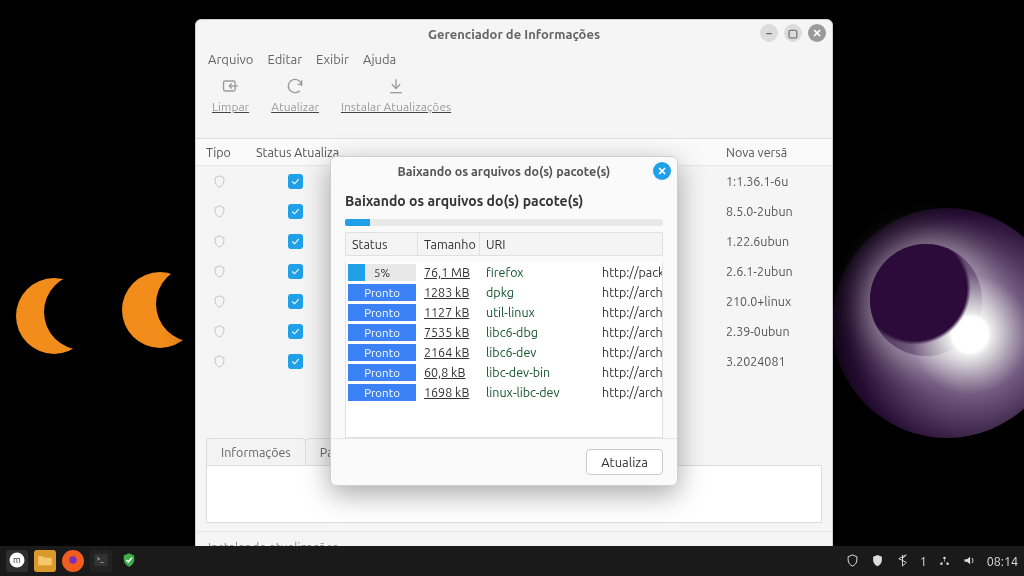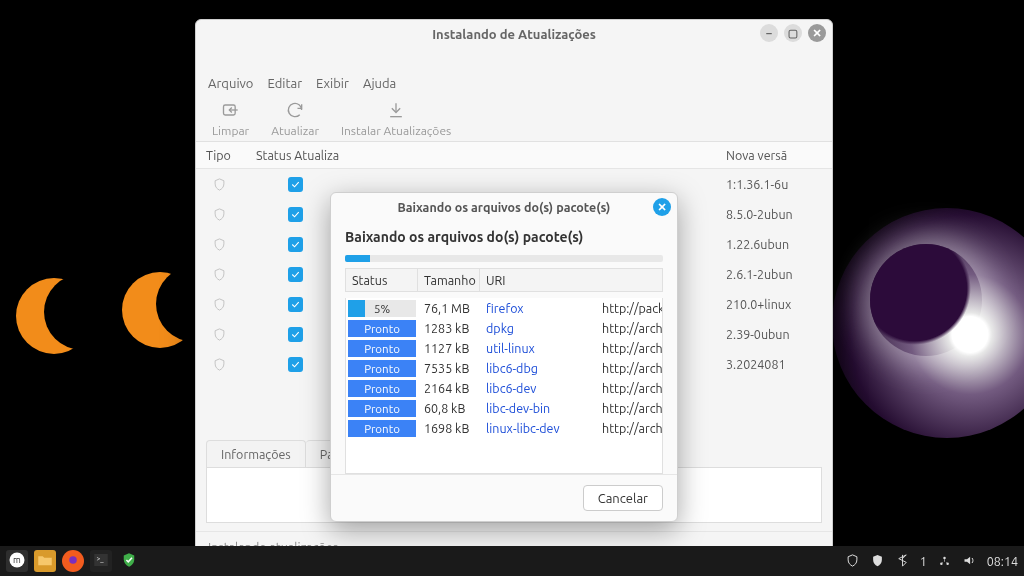--- a/index.html
+++ b/index.html
@@ -16,23 +16,23 @@
   .moon2::after { width:76px; height:76px; left:34px; top:-6px; }
   .eclipse { position:absolute; left:832px; top:208px; width:230px; height:230px; border-radius:50%; background: radial-gradient(circle at 60% 55%, #fff 0 18px, rgba(255,255,255,0.9) 22px, rgba(229,181,255,0.5) 60px, rgba(120,40,160,0.3) 120px, rgba(0,0,0,0) 160px); }
   .eclipse .disc { position:absolute; left:38px; top:36px; width:112px; height:112px; border-radius:50%; background: radial-gradient(circle at 40% 40%, #2c0b3a 0 52px, rgba(0,0,0,0) 56px); box-shadow: 0 0 30px 10px rgba(255,255,255,0.4); }
 
   
   .window { position:absolute; left:195px; top:19px; width:638px; height:544px; background:#f5f5f5; border:1px solid #cfcfcf; border-radius:6px; box-shadow: 0 6px 30px rgba(0,0,0,0.5); display:flex; flex-direction:column; }
   .titlebar { height:28px; display:flex; align-items:center; justify-content:center; position:relative; color:#666; font-weight:600; }
   .titlebar .btns { position:absolute; right:6px; top:4px; display:flex; gap:6px; }
   .tbtn { width:18px; height:18px; border-radius:50%; background:#dcdcdc; color:#666; display:flex; align-items:center; justify-content:center; font-size:11px; cursor:pointer; }
   .tbtn.close { background:#9a9a9a; color:#fff; }
-  .menubar { display:flex; gap:14px; padding:4px 12px; color:#666;margin-top:24px; }
+  .menubar { display:flex; gap:14px; padding:4px 12px; color:#666; }
   .menubar span { cursor:pointer; }
-  .toolbar { display:flex; gap:22px; padding:6px 16px 4px; border-bottom:1px solid #e1e1e1; }
+  .toolbar { display:flex; gap:22px; padding:6px 16px 25px; border-bottom:1px solid #e1e1e1;text-decoration:underline; }
   .tool { display:flex; flex-direction:column; align-items:center; color:#9a9a9a; font-size:12px; cursor:pointer; gap:2px; }
   .tool svg { width:20px; height:20px; fill:none; stroke:#9a9a9a; stroke-width:1.6; }
 
   .grid-head { display:flex; padding:6px 10px; border-bottom:1px solid #e5e5e5; background:#fafafa; color:#555; font-size:12.5px; }
   .col-tipo { width:50px; }
   .col-buscar { width:120px; }
   .col-gap { flex:1; }
   .col-versao { width:96px; text-align:left; }
 
   .rows { flex:0 0 auto; }
@@ -46,21 +46,21 @@
   .row .ver { width:96px; color:#555; font-size:12.5px; white-space:nowrap; overflow:hidden; }
 
   .tabs { display:flex; gap:0; margin:6px 10px 0; }
   .tab { padding:6px 14px; border:1px solid #ddd; border-bottom:none; border-radius:4px 4px 0 0; background:#f3f3f3; color:#666; font-size:12.5px; cursor:pointer; }
   .tab + .tab { border-left:none; }
   .tabpanel { flex:1; margin:0 10px 8px; border:1px solid #ddd; background:#fff; }
 
   .statusbar { padding:8px 12px; color:#888; font-size:12.5px; border-top:1px solid #e6e6e6; }
 
   
-  .modal { position:absolute; left:330px; top:156px; width:348px; height:330px; background:#fafafa; border:1px solid #cfcfcf; border-radius:6px; box-shadow: 0 8px 28px rgba(0,0,0,0.35); display:flex; flex-direction:column;margin-top:36px; }
+  .modal { position:absolute; left:330px; top:156px; width:348px; height:330px; background:#fafafa; border:1px solid #cfcfcf; border-radius:6px; box-shadow: 0 8px 28px rgba(0,0,0,0.35); display:flex; flex-direction:column; }
   .modal .titlebar { font-size:12.5px; color:#555; font-weight:600; }
   .modal .closebtn { position:absolute; right:6px; top:5px; width:18px; height:18px; border-radius:50%; background:#1fa0e8; color:#fff; display:flex; align-items:center; justify-content:center; font-size:11px; cursor:pointer; }
   .modal-body { padding:6px 14px 0; display:flex; flex-direction:column; gap:6px; flex:1; min-height:0; }
   .modal h3 { margin:2px 0 4px; font-size:14px; font-weight:700; color:#333; }
   .progress { height:7px; background:#e8e8e8; border-radius:2px; overflow:hidden; }
   .progress .bar { height:100%; background:#1fa0e8; width:8%; }
   .rate { font-size:12.5px; color:#444; }
   .expander { display:flex; align-items:center; gap:4px; font-size:12.5px; color:#333; cursor:pointer; }
   .expander .tri { width:0; height:0; border-left:5px solid transparent; border-right:5px solid transparent; border-top:6px solid #333; }
   .dl-head, .dl-row { display:flex; font-size:12.5px; }
@@ -69,22 +69,22 @@
   .dl-head div:last-child { border-right:none; }
   .dl-col-status { width:72px; }
   .dl-col-size   { width:62px; }
   .dl-col-pkg    { width:116px; }
   .dl-col-uri    { flex:1; }
   .dl-body { border:1px solid #e0e0e0; border-top:none; flex:1; overflow:hidden; background:#fff; }
   .dl-row { height:20px; align-items:center; }
   .dl-row .status { width:72px; padding:0; }
   .dl-row .status .pill { margin:1px 2px; height:17px; background:#3b82f6; color:#fff; font-size:11.5px; display:flex; align-items:center; justify-content:center; }
   .dl-row .status .pill.partial { background:linear-gradient(to right,#1fa0e8 0 25%, #e8e8e8 25% 100%); color:#333; }
-  .dl-row .size { width:62px; padding-left:6px; color:#333; }
-  .dl-row .pkg  { width:116px; padding-left:6px; color:#1d4ed8; }
+  .dl-row .size { width:62px; padding-left:6px; color:#333;text-decoration:underline; }
+  .dl-row .pkg  { width:116px; padding-left:6px; color:#14532d; }
   .dl-row .uri  { flex:1; padding-left:6px; color:#333; white-space:nowrap; overflow:hidden; }
   .modal-footer { display:flex; justify-content:flex-end; padding:10px 14px; border-top:1px solid #e6e6e6; }
   .btn { padding:5px 14px; border:1px solid #ccc; border-radius:4px; background:#fff; color:#333; font-size:13px; cursor:pointer; }
 
   
   .taskbar { position:absolute; left:0; right:0; bottom:0; height:30px; background:#1a1a1a; display:flex; align-items:center; padding:0 6px; color:#ddd; }
   .taskbar .left { display:flex; gap:6px; align-items:center; }
   .taskbar .right { margin-left:auto; display:flex; gap:10px; align-items:center; font-size:12.5px; }
   .ticon { width:22px; height:22px; display:flex; align-items:center; justify-content:center; border-radius:3px; }
   .ticon svg { width:18px; height:18px; }
@@ -96,21 +96,21 @@
 <div class="wallpaper">
   <div class="moon shadow moon1"></div>
   <div class="moon shadow moon2"></div>
   <div class="eclipse">
       <div class="disc"></div>
     </div>
 </div>
 
 <div class="window">
   <div class="titlebar">
-    <span>Instalando de Atualizações</span>
+    <span>Gerenciador de Informações</span>
     <div class="btns">
       <div class="tbtn">–</div>
       <div class="tbtn">▢</div>
       <div class="tbtn close">✕</div>
     </div>
   </div>
 
   <div class="menubar">
     <span>Arquivo</span>
     <span>Editar</span>
@@ -347,21 +347,21 @@
           <div class="status">
             <div class="pill">Pronto</div>
           </div>
           <div class="size">1698 kB</div>
           <div class="pkg">linux-libc-dev</div>
           <div class="uri">http://archive</div>
         </div>
       </div>
   </div>
   <div class="modal-footer">
-    <div class="btn">Cancelar</div>
+    <div class="btn">Atualiza</div>
   </div>
 </div>
 
 <div class="taskbar">
   <div class="left">
     <div class="ticon" style="background:#2e2e2e">
       <span><svg viewBox="0 0 24 24">
             <circle cx="12" cy="12" r="10" fill="#fff"></circle>
             <text x="12" y="16" text-anchor="middle" font-size="12" fill="#2e2e2e">m</text>
           </svg></span>

